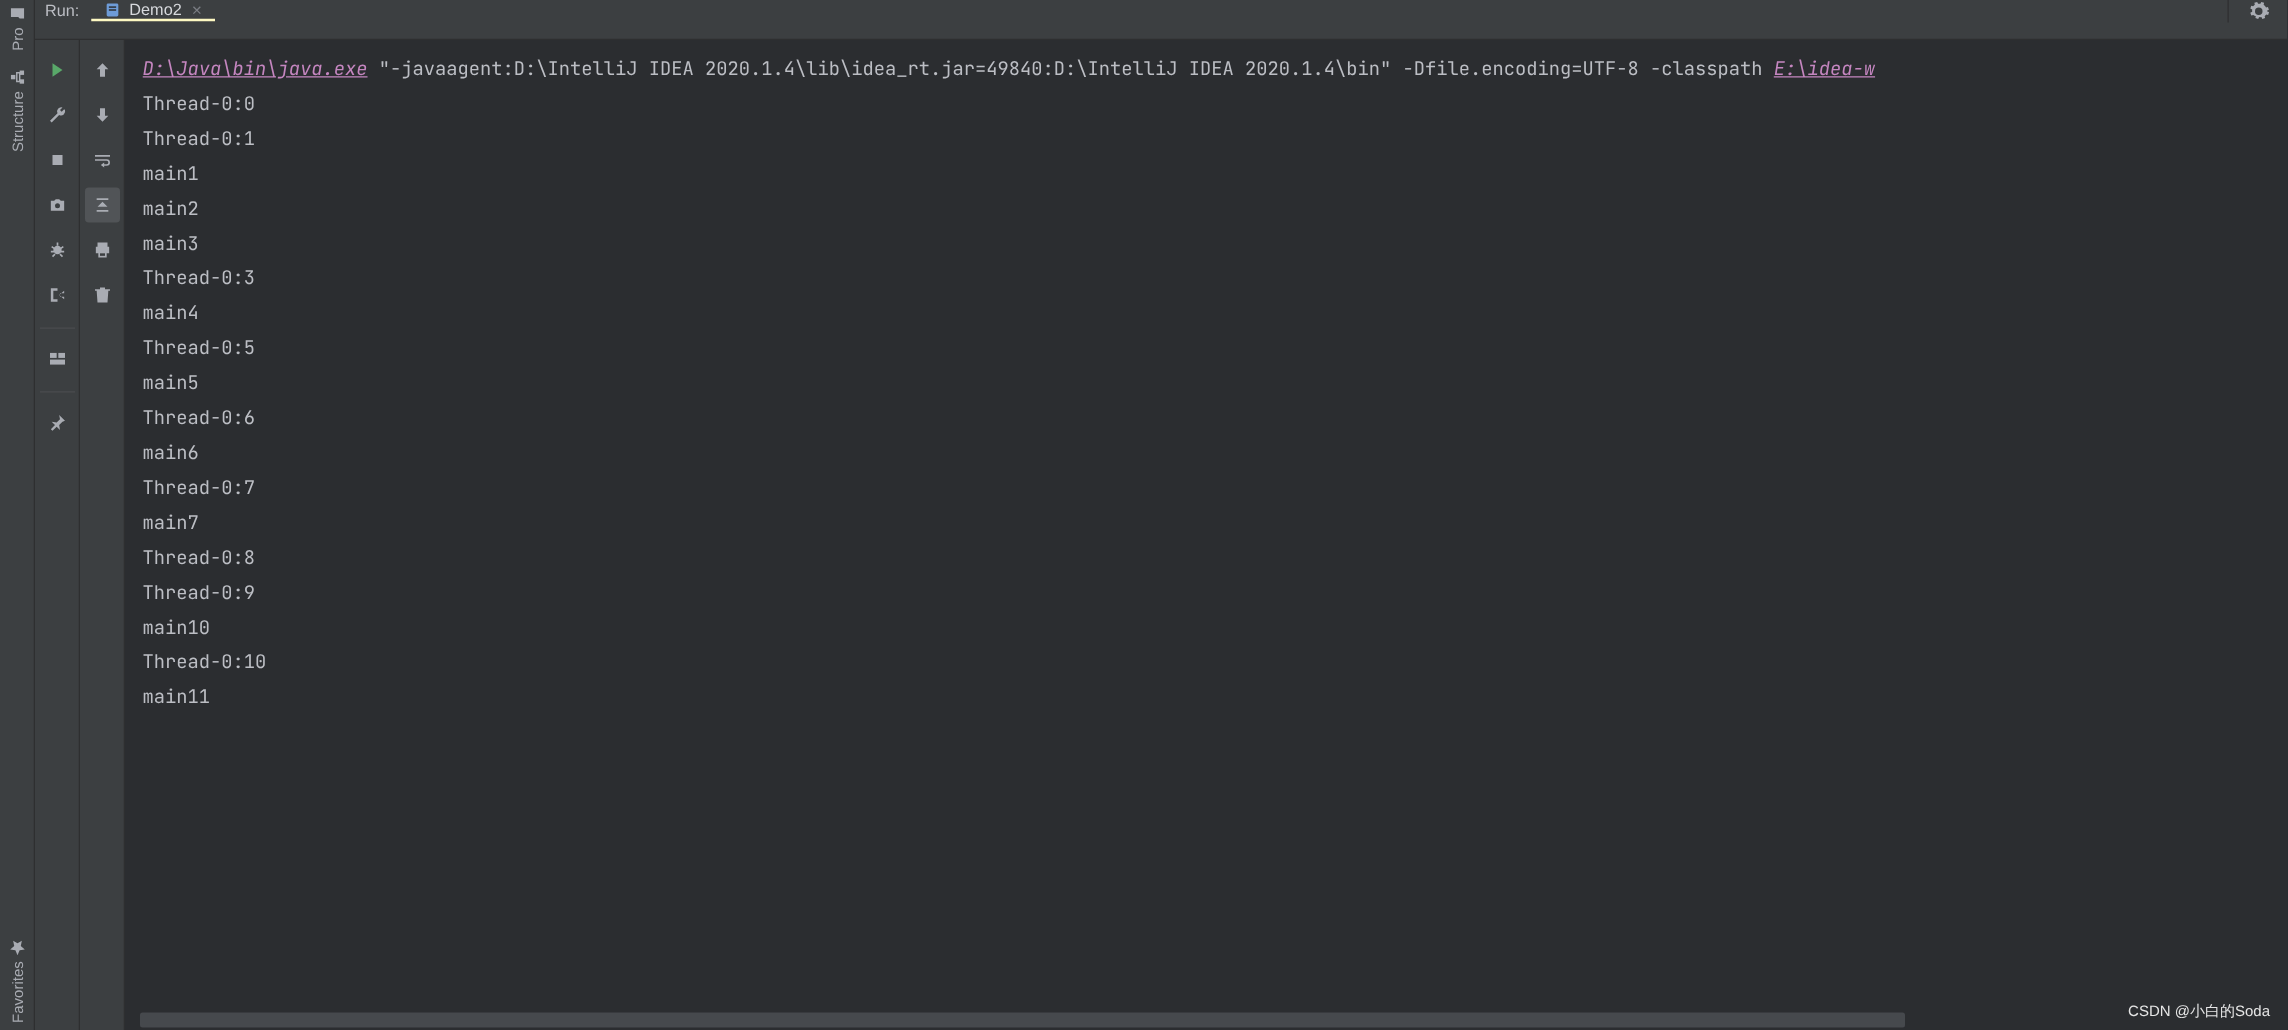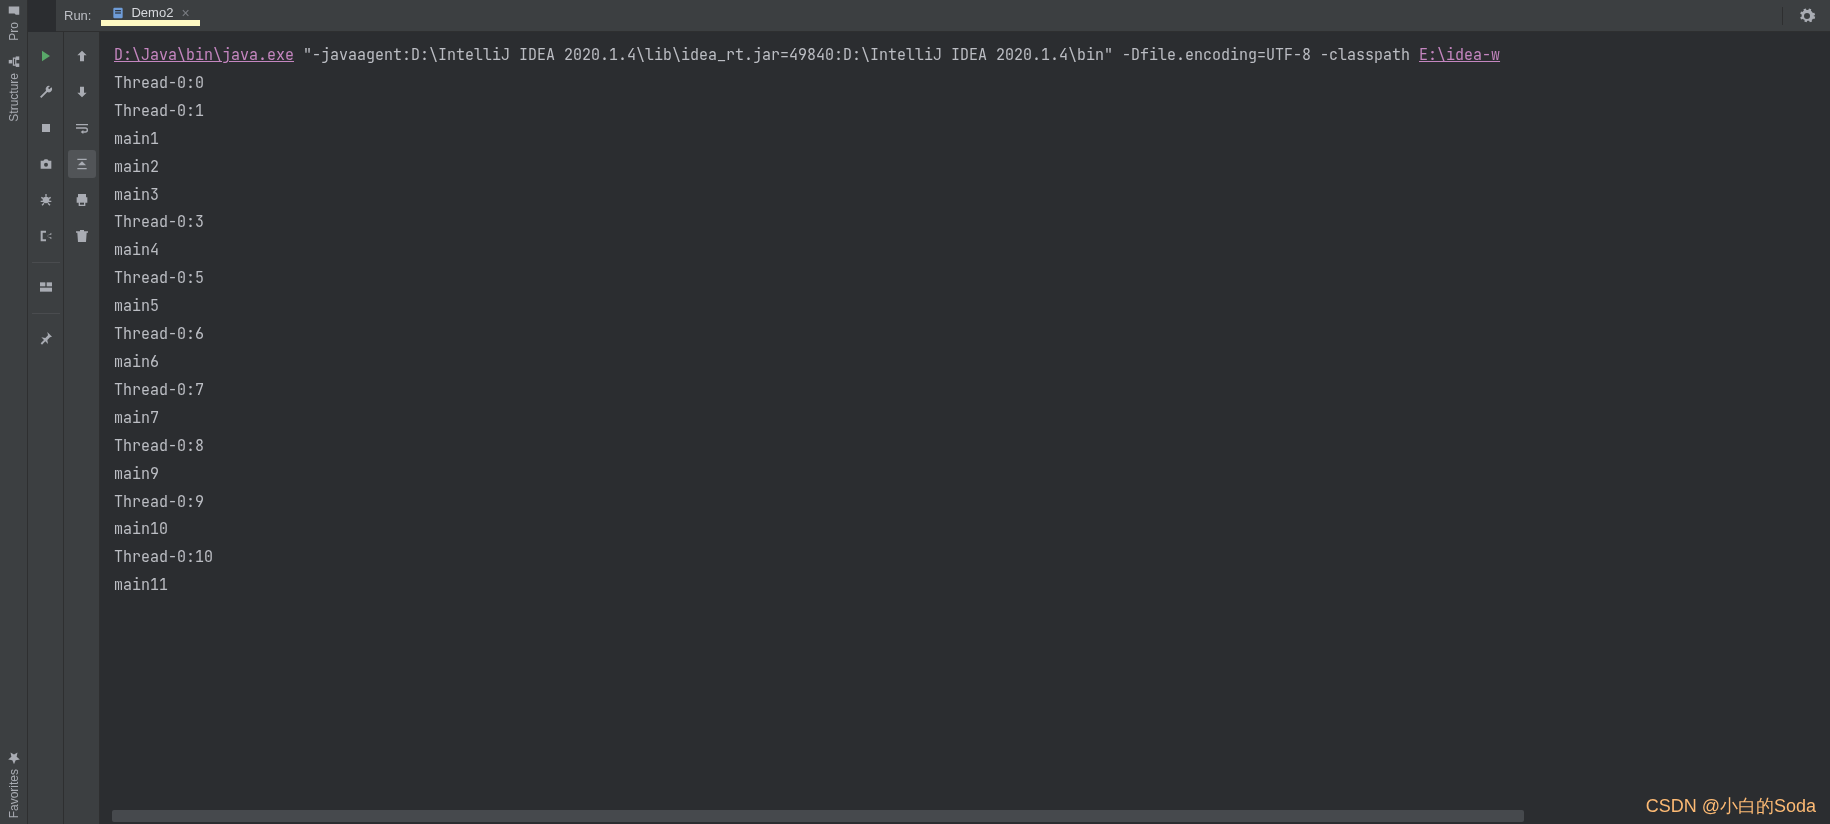--- a/index.html
+++ b/index.html
@@ -42,29 +42,28 @@
 
 
 .main-col { flex:1; display:flex; flex-direction:column; min-width:0;}
 
 
 .header {
   height: 32px;
   background: #3c3f41;
   border-bottom: 1px solid #2e2f30;
   display:flex;
-  align-items:center;
-  margin-left:28px;
+  align-items:flex-start;
 }
 .header-left { display:flex; align-items:center; }
 .run-label { padding:0 10px 0 8px; color:#bcbec4; font-size:13px; }
 .tab {
   display:flex; align-items:center; gap:6px;
   padding:0 10px;
-  border-bottom:6px solid #fef9c3;
+  border-bottom:2px solid #fef9c3;
   color:#d7d9dd;
   cursor:pointer;
 }
 .tab .file-ico { width:14px; height:14px; }
 .tab-close { color:#7a7d83; font-size:14px; line-height:1; cursor:pointer; margin-left:2px;}
 .header-segments { flex:1; display:flex; }
 .seg { flex:1; border-left:1px solid #2e2f30; }
 .header-right {
   width:48px; border-left:1px solid #2e2f30;
   display:flex; align-items:center; justify-content:center;
@@ -103,34 +102,34 @@
   background:#2b2d30;
   padding:10px 14px 6px;
   font-family: "JetBrains Mono","Consolas",monospace;
   font-size:15px;
   line-height:27.9px;
   color:#bcbec4;
   overflow:hidden;
   position:relative;
 }
 .cmdline { white-space:nowrap; overflow:hidden; }
-.cmdline .link { color:#c586c0; text-decoration:underline; cursor:pointer;}
+.cmdline .link { color:#c586c0; text-decoration:underline; cursor:pointer;font-style:italic;}
 .cmdline .plain { color:#bcbec4; }
 .outline { white-space:pre; }
 
 
 .hscroll {
   position:absolute; left:112px; right:306px; bottom:2px;
   height:12px; background:#46494d; border-radius:2px;
 }
 
 
 .watermark {
   position:absolute; right:14px; bottom:6px;
-  color:#fdba74; font-size:18px; font-family:sans-serif;
+  color:#e5e5e5; font-size:12px; font-family:sans-serif;
   pointer-events:none;
   margin-left:24px;
 }
 </style>
 </head>
 <body>
 
 <div class="root">
 
   <div class="tool-strip">
@@ -286,21 +285,20 @@
             <div class="outline">main3</div>
             <div class="outline">Thread-0:3</div>
             <div class="outline">main4</div>
             <div class="outline">Thread-0:5</div>
             <div class="outline">main5</div>
             <div class="outline">Thread-0:6</div>
             <div class="outline">main6</div>
             <div class="outline">Thread-0:7</div>
             <div class="outline">main7</div>
             <div class="outline">Thread-0:8</div>
-            <div class="outline">main9</div>
             <div class="outline">Thread-0:9</div>
             <div class="outline">main10</div>
             <div class="outline">Thread-0:10</div>
             <div class="outline">main11</div>
           </div>
       </div>
     </div>
   </div>
 </div>
 

